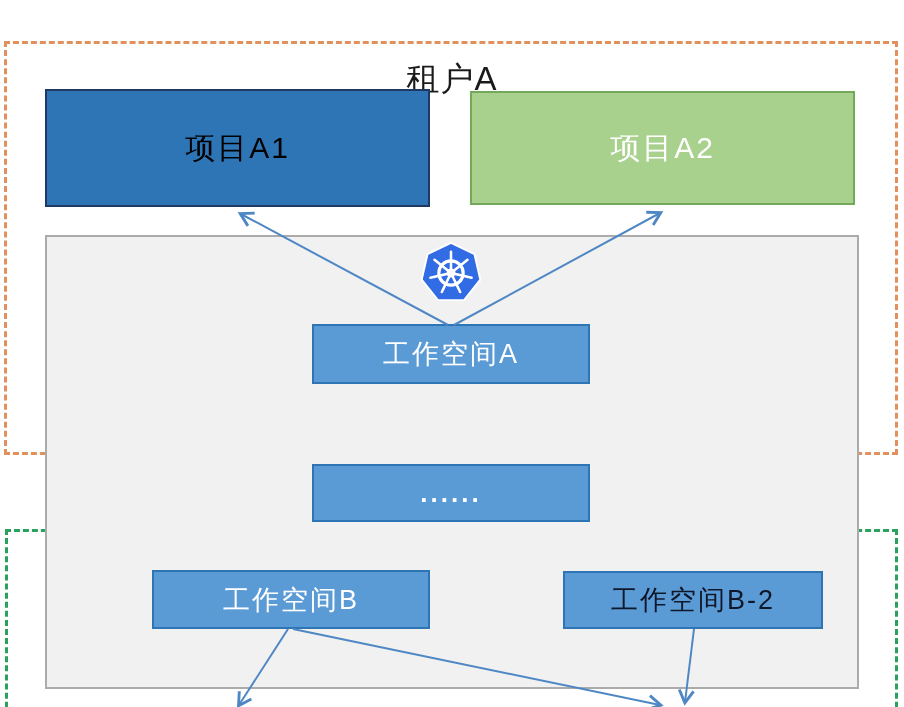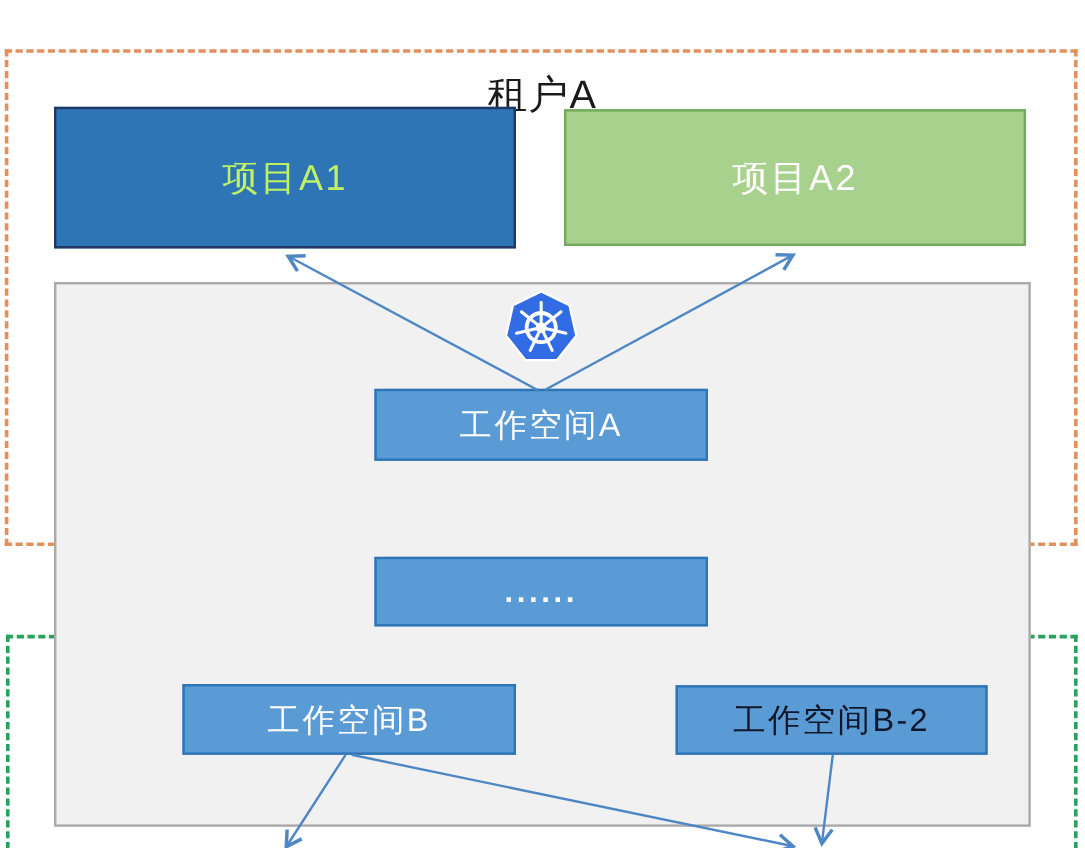--- a/index.html
+++ b/index.html
@@ -65,21 +65,21 @@
 <div class="canvas">
 
   <div class="frame tenant-a" style="left: 4px; top: 4px; width: 888px; height: 408px; border-color: rgb(226, 145, 94);"></div>
 
   <div class="frame tenant-b" style="left: 5px; top: 492px; width: 887px; height: 300px; border-color: rgb(42, 162, 94);"></div>
 
   <div class="diagram-title">租户A</div>
 
   <div class="cluster-box" style="background-color: rgb(241, 241, 242); border-color: rgb(171, 171, 171);"></div>
 
-  <div class="node project" style="left: 45px; top: 52px; width: 385px; height: 118px; background-color: rgb(46, 117, 182); border-color: rgb(31, 56, 100); color: #bef264;">
+  <div class="node project" style="left: 45px; top: 52px; width: 385px; height: 118px; background-color: rgb(46, 117, 182); border-color: rgb(31, 56, 100); color: #000000;">
     <span>项目A1</span>
   </div>
 
   <div class="node project" style="left: 470px; top: 54px; width: 385px; height: 114px; background-color: rgb(169, 209, 142); border-color: rgb(116, 169, 92); color: rgb(255, 255, 255); text-align: center;">
     <span>项目A2</span>
   </div>
 
   <svg class="k8s-logo" viewBox="0 0 100 100">
     <polygon points="50,3 86.7,20.7 95.8,60.5 70.4,92.4 29.6,92.4 4.2,60.5 13.3,20.7" fill="#326CE5" stroke="#ffffff" stroke-width="3"></polygon>
     <circle cx="50" cy="50" r="19" fill="none" stroke="#ffffff" stroke-width="5"></circle>

